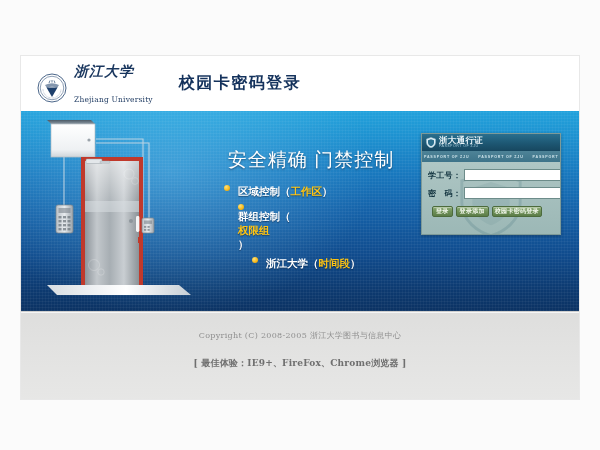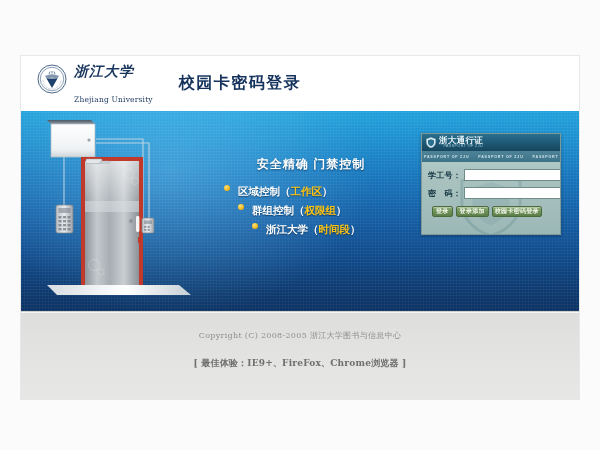--- a/index.html
+++ b/index.html
@@ -19,21 +19,21 @@
   }
 
   
   #site-header {
     position:relative;
     height:55px;
     background:#ffffff;
     display:flex; align-items:center;
     padding-left:16px;
   }
-  #logo-block { display:flex; align-items:flex-start; gap:7px; }
+  #logo-block { display:flex; align-items:flex-end; gap:7px; }
 
   .emblem { width:30px; height:30px; display:block; }
 
   #uni-names { display:flex; flex-direction:column; line-height:1; }
   #uni-name-cn {
     font-size:14px; font-weight:bold; color:#19365e;
     letter-spacing:1px;
     font-family:"DejaVu Serif","Liberation Serif",serif;
     font-style:italic;
   }
@@ -71,36 +71,35 @@
     background:radial-gradient(ellipse at center, rgba(120,205,245,.42) 0%, rgba(120,205,245,0) 68%);
     pointer-events:none;
   }
 
   
   #door-art { position:absolute; left:18px; top:2px; width:175px; height:195px; }
 
   
   #banner-copy { position:absolute; left:175px; top:36px; width:230px; }
   #headline {
-    font-size:12px; font-weight:bold; color:#ffffff;
+    font-size:19px; font-weight:normal; color:#ffffff;
     letter-spacing:1px; white-space:nowrap;
     text-shadow:0 1px 2px rgba(0,20,45,.55);
     text-align:center;
-    margin-top:9px;
   }
   #feature-list { margin-top:12px; }
   .feature-row {
     display:flex; align-items:flex-start;
     font-size:10.5px; font-weight:bold; color:#ffffff;
     margin-bottom:5px;
     text-shadow:0 1px 1px rgba(0,18,40,.5);
     white-space:nowrap;
   }
   .feature-row.i0 { padding-left:28px; }
-  .feature-row.i1 { padding-left:42px; }
+  .feature-row.i1 { padding-left:42px;flex-direction:column; }
   .feature-row.i2 { padding-left:56px; }
   .bullet {
     width:6px; height:6px; border-radius:50%;
     background:radial-gradient(circle at 35% 32%, #ffe27a 0%, #f7b81a 60%, #d89200 100%);
     margin-right:8px; flex:0 0 auto;
   }
   .feat-em { color:#ffc513; }
 
   
   #login-panel {
@@ -112,21 +111,21 @@
     overflow:hidden;
   }
   #login-titlebar {
     height:17px;
     background:linear-gradient(180deg,#2a6f8e 0%,#1d5773 55%,#17475f 100%);
     display:flex; align-items:center; padding-left:4px;
     position:relative;
   }
   #shield-icon { width:10px; height:11px; flex:0 0 auto; }
   #login-title {
-    margin-left:3px; display:flex; flex-direction:column; line-height:1;align-items:flex-end;
+    margin-left:3px; display:flex; flex-direction:column; line-height:1;
   }
   #login-title-cn { font-size:8.5px; font-weight:bold; color:#eaf4f8; letter-spacing:.3px; }
   #login-title-en { font-size:3.6px; color:#a9ccdb; letter-spacing:.45px; margin-top:1px; }
 
   #passport-strip {
     height:11px;
     background:linear-gradient(180deg,#4e8397 0%,#3d7389 100%);
     display:flex; align-items:center; overflow:hidden;
     font-size:3.6px; color:#cde3ea; letter-spacing:.8px;
     white-space:nowrap; padding-left:2px;

